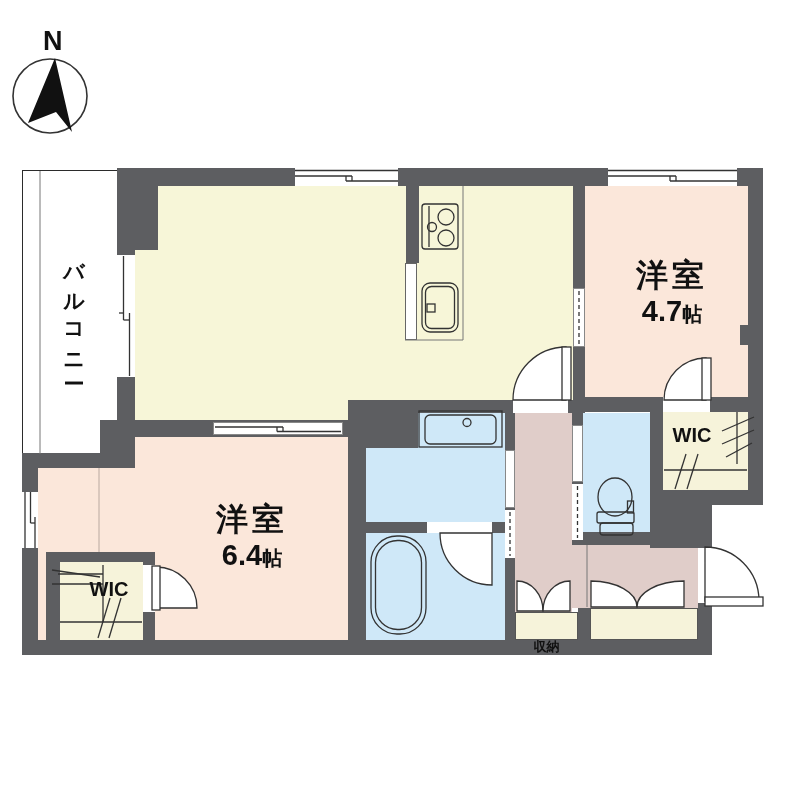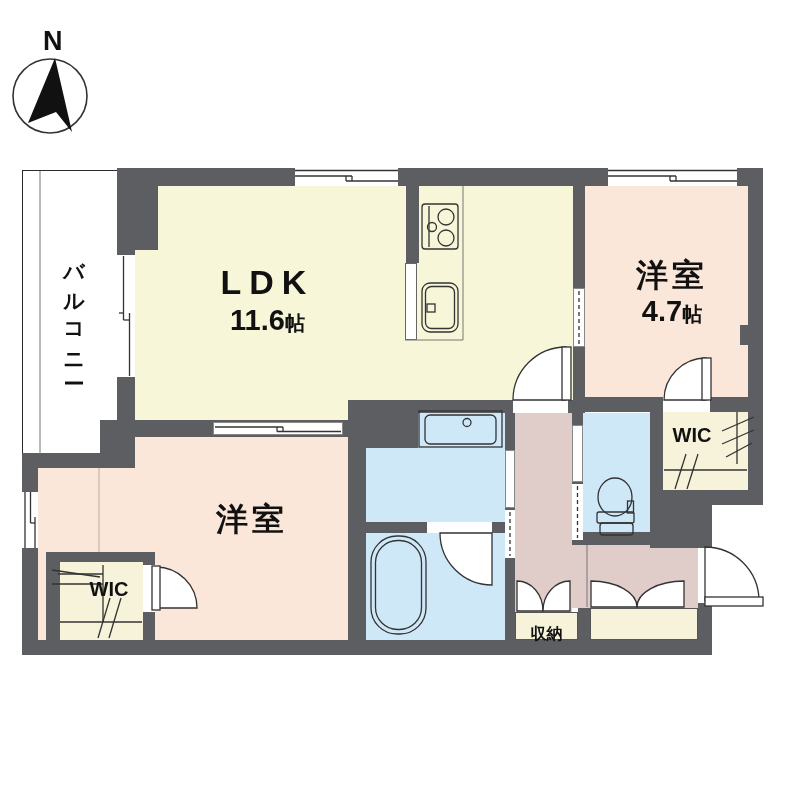--- a/index.html
+++ b/index.html
@@ -224,31 +224,28 @@
 
     <line class="faint" x1="99" y1="468" x2="99" y2="552"></line>
     <line class="thin" x1="40" y1="171" x2="40" y2="454"></line>
     <line class="thin" x1="587" y1="545" x2="587" y2="607"></line>
   </svg>
 
   <div class="lbl" style="left:43px;top:26px;font-size:27px">N</div>
 
   <div class="lbl vert" style="left:60px;top:248px;font-size:21px;letter-spacing:7px">バルコニー</div>
 
-  <div class="lbl" style="left:185px;top:262px;width:165px">
-    <div style="font-size:34px;letter-spacing:8px;line-height:40px">LDK</div>
-    <div style="line-height:36px"><span class="num">11.6</span><span class="unit">帖</span></div>
-  </div>
 
   <div class="lbl" style="left:592px;top:256px;width:160px">
     <div style="font-size:32px;letter-spacing:4px;line-height:38px">洋室</div>
     <div style="line-height:34px"><span class="num">4.7</span><span class="unit">帖</span></div>
   </div>
 
   <div class="lbl" style="left:172px;top:500px;width:160px">
     <div style="font-size:32px;letter-spacing:4px;line-height:38px">洋室</div>
+    <div style="line-height:34px"><span class="num">6.4</span><span class="unit">帖</span></div>
   </div>
 
   <div class="lbl" style="left:663px;top:424px;width:58px;font-size:20px">WIC</div>
   <div class="lbl" style="left:80px;top:578px;width:58px;font-size:20px">WIC</div>
-  <div class="lbl" style="left:515px;top:624px;width:63px;font-size:16px">収納</div>
+  <div class="lbl" style="left:515px;top:638px;width:63px;font-size:13px">収納</div>
 
 </div>
 
 </body></html>

